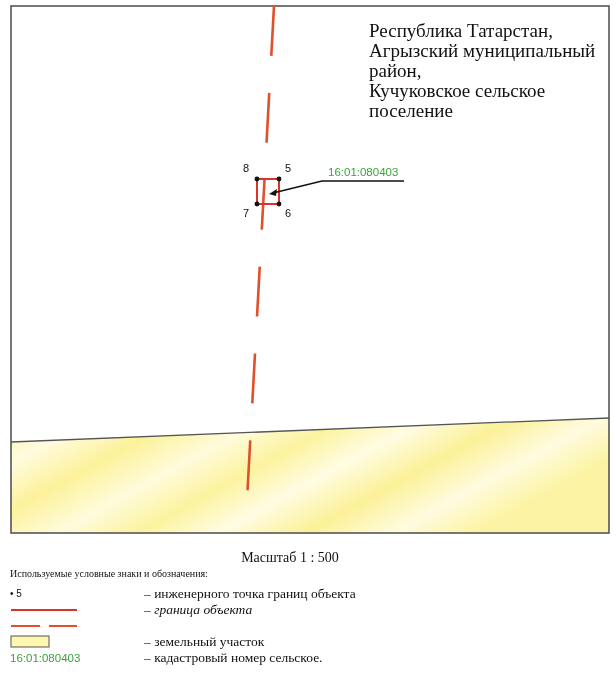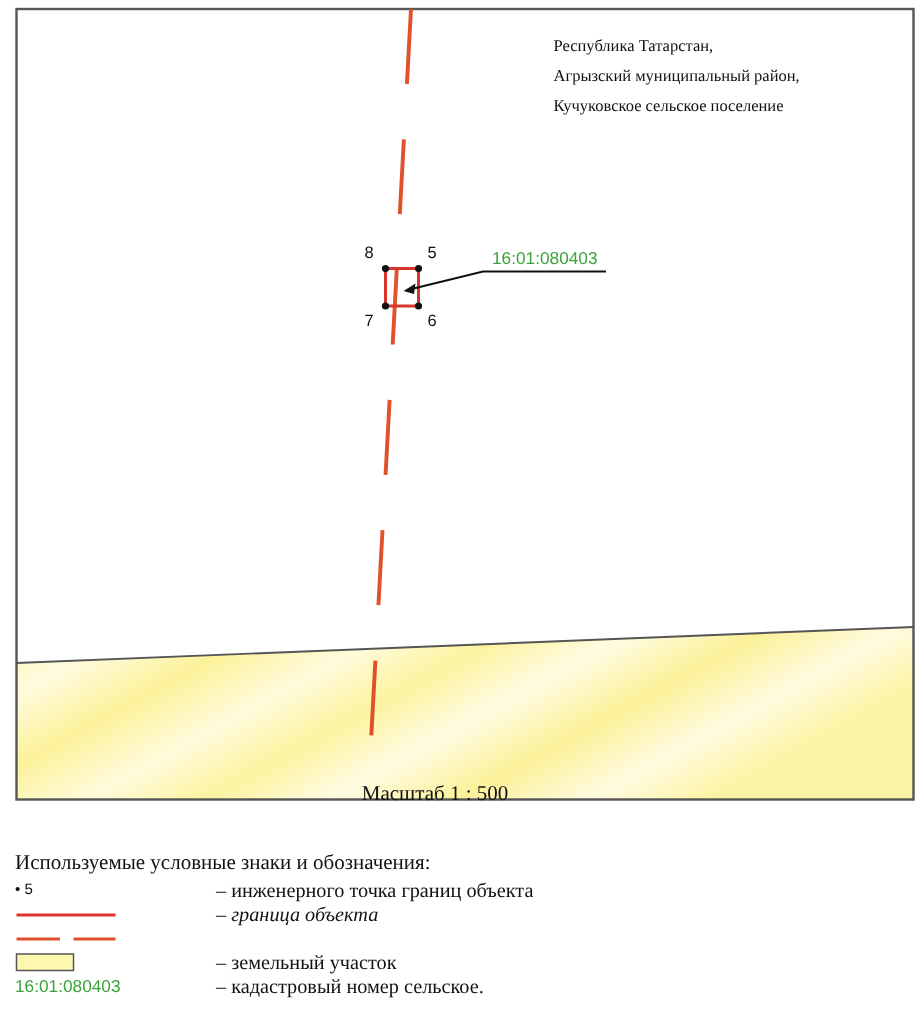--- a/index.html
+++ b/index.html
@@ -1,20 +1,20 @@
 <!DOCTYPE html>
 <html><head>
 <meta charset="utf-8">
 <style>
   html, body { margin: 0; padding: 0; background: #ffffff; }
   body { width: 616px; height: 679px; position: relative; overflow: hidden; font-family: "Liberation Serif", serif; color: #111; }
   .map-frame { position: absolute; left: 0; top: 0; width: 616px; height: 540px; }
-  .region-label { position: absolute; left: 369px; top: 21px; font-size: 11px; line-height: 20px; white-space: pre-line; }
-  .scale-caption { position: absolute; left: 0; width: 580px; top: 522px; text-align: center; font-size: 14px; }
-  .legend-title { position: absolute; left: 10px; top: 568px; font-size: 14px; }
+  .region-label { position: absolute; left: 369px; top: 21px; font-size: 19px; line-height: 20px; white-space: pre-line; }
+  .scale-caption { position: absolute; left: 0; width: 580px; top: 550px; text-align: center; font-size: 14px; }
+  .legend-title { position: absolute; left: 10px; top: 568px; font-size: 10px; }
   .legend-row { position: absolute; left: 10px; height: 16px; width: 600px; }
   .legend-desc { position: absolute; left: 134px; top: 0; font-size: 13.5px; line-height: 16px; white-space: nowrap; }
   .legend-sym { position: absolute; left: 0; top: 0; height: 16px; }
   .pt-sym { font-family: "Liberation Sans", sans-serif; font-size: 10px; line-height: 16px; color: #111; }
   .cad-sym { font-family: "Liberation Sans", sans-serif; font-size: 11.5px; line-height: 16px; color: #3aa33a; }
 </style>
 </head>
 <body>
 
 <div class="map-frame">

